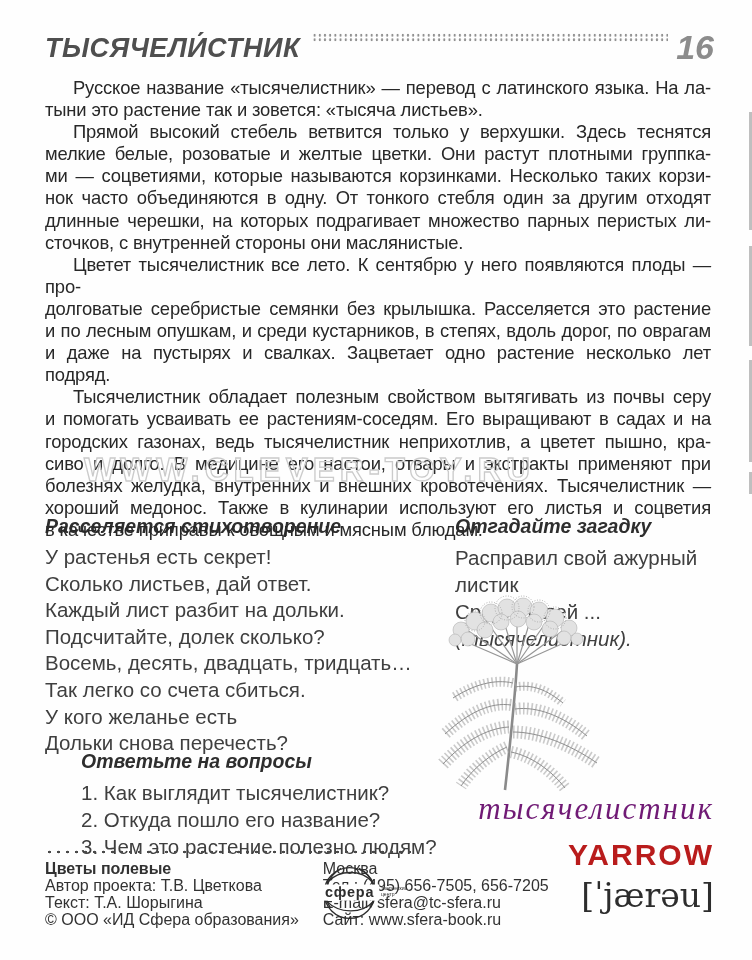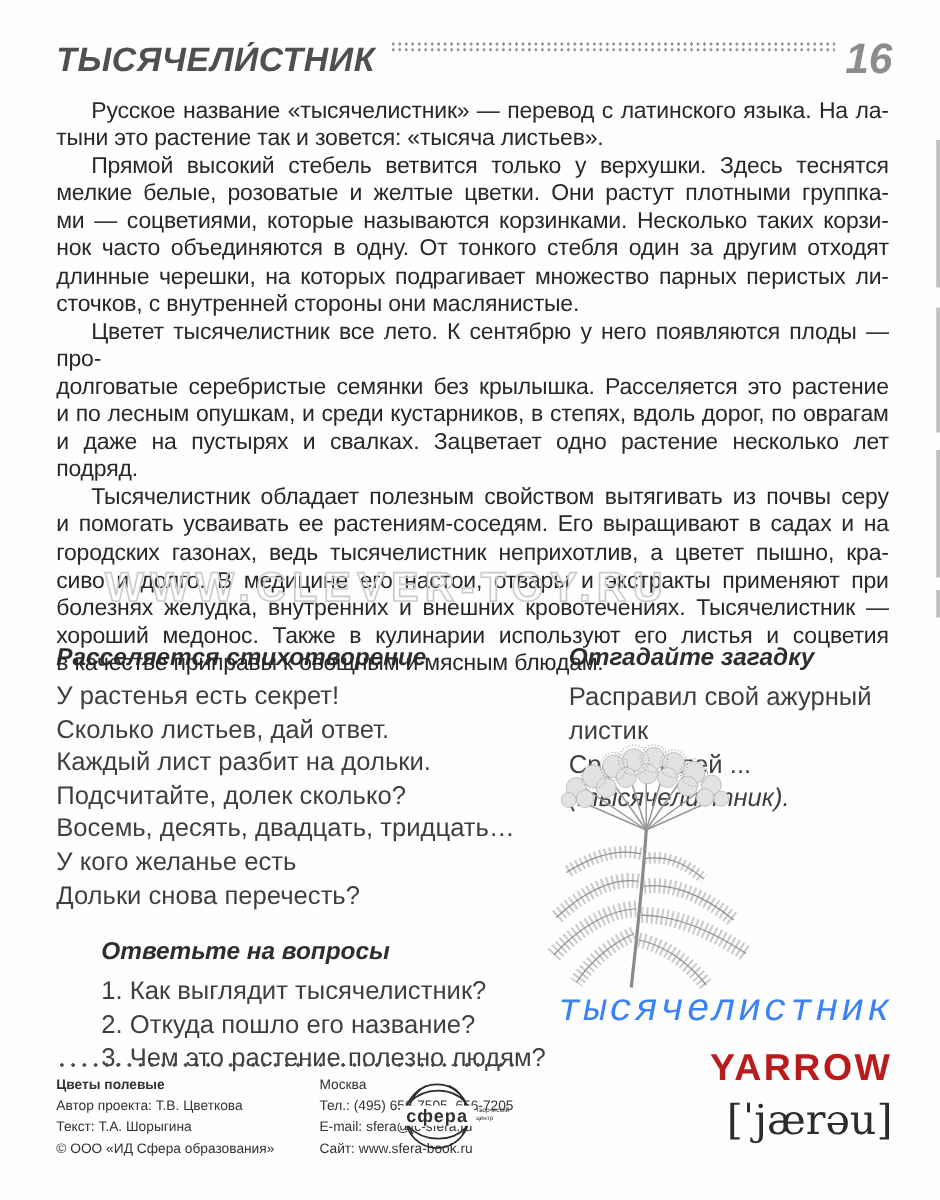--- a/index.html
+++ b/index.html
@@ -41,39 +41,39 @@
   .poem .vline{font-size:20.5px; line-height:26.6px; color:#3f3f3f;}
   .riddle{position:absolute; top:514px; left:455px; width:280px;}
   .riddle .vline{font-size:20.5px; line-height:27px; color:#3f3f3f;}
   .riddle .answer{font-style:italic;}
   .questions{position:absolute; top:749px; left:45px; width:400px;margin-left:36px;}
   .questions .vline{font-size:20.5px; line-height:27px; color:#3f3f3f;}
   
   .illustration{position:absolute; top:586px; left:433px; width:192px; height:208px;}
   .hand-label{
     position:absolute; top:787px; left:430px; width:284px; text-align:right;
-    font-family:Liberation Mono, monospace; font-style:italic;
-    font-size:31px; letter-spacing:2px; color:#3b82f6; line-height:44px;
+    font-family:Liberation Serif, serif; font-style:italic;
+    font-size:31px; letter-spacing:2px; color:#701a75; line-height:44px;
   }
   .eng-label{
     position:absolute; top:837px; left:430px; width:284px; text-align:right;
     font-size:30px; font-weight:bold; letter-spacing:2px; color:#b91c1c; line-height:36px;
   }
   .ipa-label{
     position:absolute; top:872px; left:430px; width:284px; text-align:right;
     font-family:"DejaVu Serif", serif; font-size:33px; color:#2d2d2d; line-height:48px;
   }
   
   .footer-sep{
     position:absolute; top:849px; left:45px; width:372px; height:6px;
     background-image:radial-gradient(circle, #4a4a4a 1.3px, transparent 1.55px);
     background-size:9px 6px; background-repeat:repeat-x;
   }
-  .footer{position:absolute; top:860px; left:45px; width:280px; display:flex; gap:36px;
-    font-size:11px; line-height:17px; color:#323232;}
+  .footer{position:absolute; top:860px; left:45px; width:280px; display:flex; gap:24px;
+    font-size:16px; line-height:17px; color:#323232;}
   .footer .col{white-space:nowrap;}
   .footer .bold{font-weight:bold;}
   .logo{position:absolute; top:855px; left:320px; width:100px; height:76px;}
   
   .edge-mark{position:absolute; right:0; width:3px; background:#bfbfbf;}
   .em1{top:112px; height:118px;}
   .em2{top:246px; height:100px;}
   .em3{top:360px; height:102px;}
   .em4{top:472px; height:22px;}
 </style>
@@ -112,20 +112,21 @@
 
   <div class="watermark">WWW.CLEVER-TOY.RU</div>
 
   <div class="poem">
     <div class="sec-heading">Расселяется стихотворение</div>
     <div class="vline">У растенья есть секрет!</div>
     <div class="vline">Сколько листьев, дай ответ.</div>
     <div class="vline">Каждый лист разбит на дольки.</div>
     <div class="vline">Подсчитайте, долек сколько?</div>
     <div class="vline">Восемь, десять, двадцать, тридцать…</div>
+    <div class="vline">Так легко со счета сбиться.</div>
     <div class="vline">У кого желанье есть</div>
     <div class="vline">Дольки снова перечесть?</div>
   </div>
 
   <div class="riddle">
     <div class="sec-heading">Отгадайте загадку</div>
     <div class="vline">Расправил свой ажурный листик</div>
     <div class="vline"><span>Среди полей ... </span><span class="answer">(тысячелистник).</span></div>
   </div>
 

